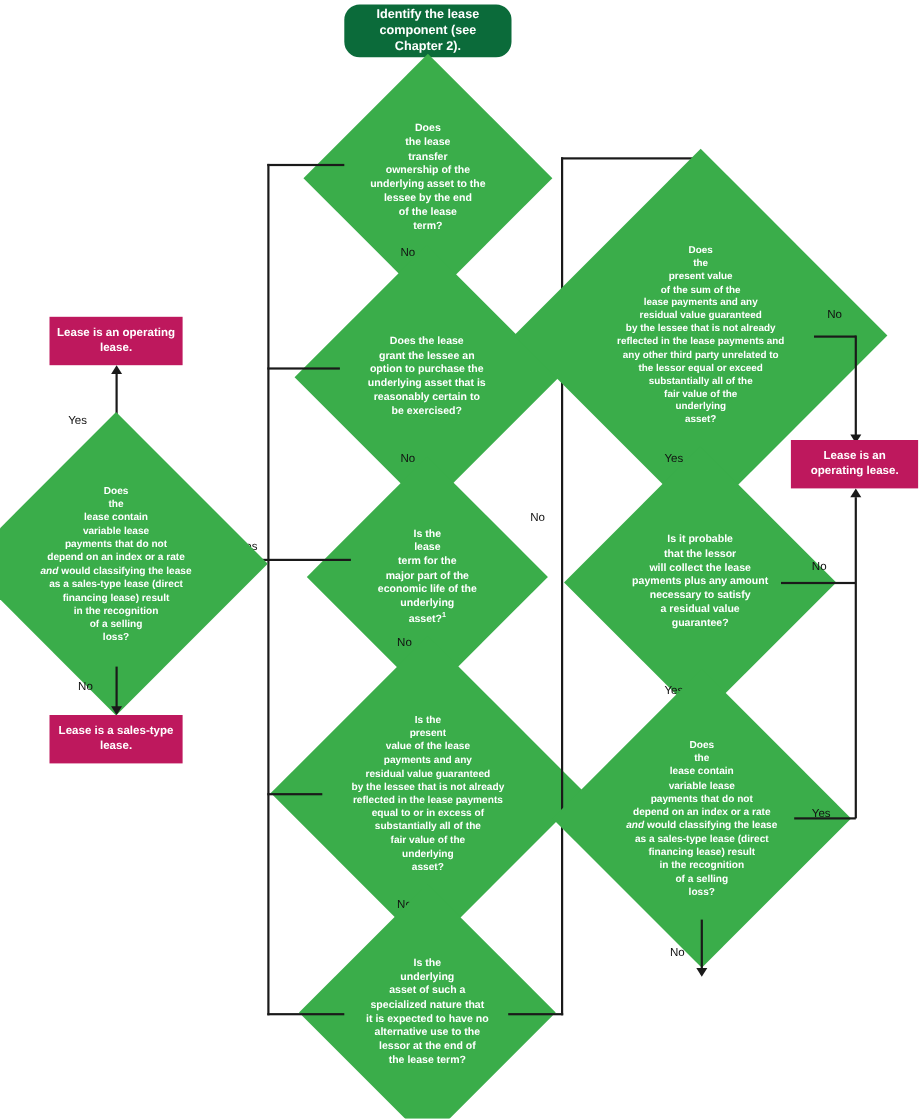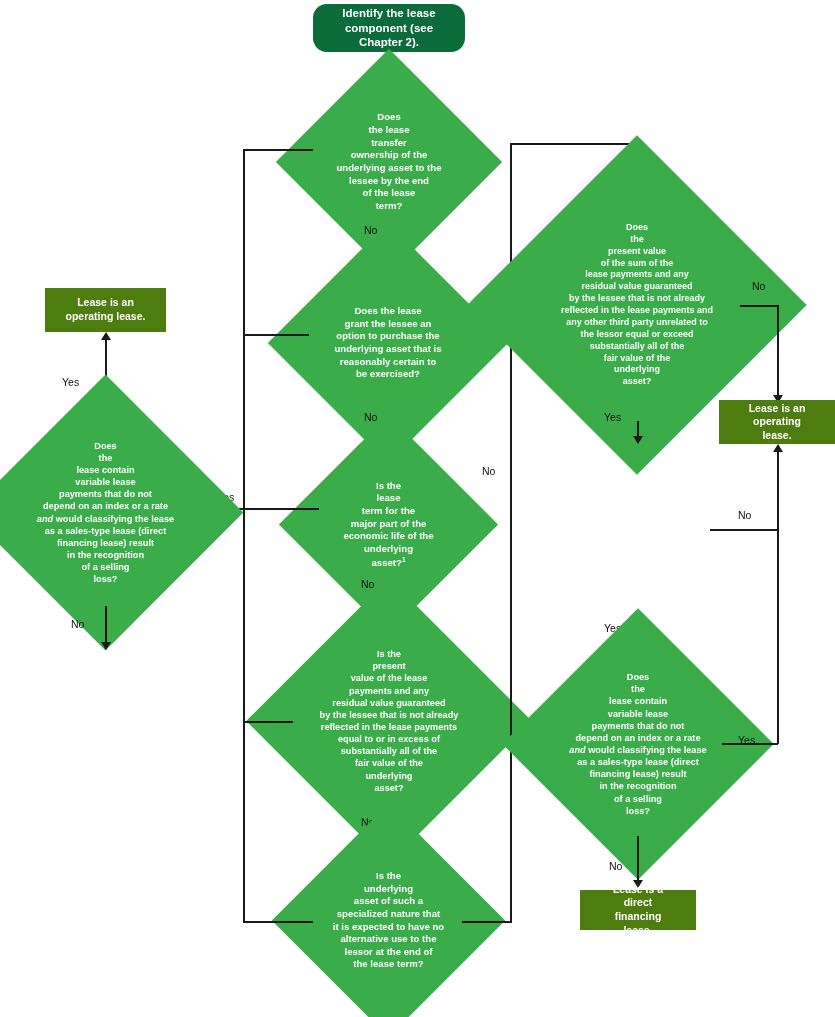--- a/index.html
+++ b/index.html
@@ -56,30 +56,30 @@
     font-size: 9.6px;
     line-height: 1.32;
     padding: 0 6px;
     white-space: pre-line;
   }
   .diamond .dtext em { }
 
   
   .graybox {
     position: absolute;
-    background: #4d7c0f;
+    background: #be185d;
     color: #ffffff;
     font-weight: bold;
     font-size: 10.5px;
     line-height: 1.3;
     display: flex;
     align-items: center;
     justify-content: center;
     text-align: center;
-    padding: 3px 20px;
+    padding: 3px 6px;
   }
 
   
   .ln {
     position: absolute;
     background: #1a1a1a;
   }
   .vl { width: 1.6px; }
   .hl { height: 1.6px; }
 
@@ -243,20 +243,23 @@
 in the recognition
 of a selling
 loss?</span></span>
     </div>
   </div>
 
   <div class="ln vl" style="left:105px; top:606px; height:42px;"></div>
   <div class="arrow down" style="left:100.8px; top:642px;"></div>
   <div class="elabel" style="left:71px; top:619px;">No</div>
 
+  <div class="graybox" style="left:45px; top:650px; width:121px; height:44px;">
+    <span>Lease is a sales-type lease.</span>
+  </div>
 
   <div class="ln vl" style="left:510px; top:143px; height:780px;"></div>
   <div class="ln hl" style="left:510px; top:143px; width:128px;"></div>
   <div class="ln vl" style="left:637px; top:143px; height:38px;"></div>
   <div class="arrow down" style="left:632.8px; top:175px;"></div>
   <div class="elabel" style="left:482px; top:466px;">No</div>
 
   <div class="diamond" style="left:517px; top:185px; width:240px; height:240px;">
     <div class="shape"></div>
     <div class="dtext" style="font-size:9.0px;">Does
@@ -281,20 +284,30 @@
   <div class="elabel" style="left:752px; top:281px;">No</div>
 
   <div class="ln vl" style="left:637px; top:421px; height:22px;"></div>
   <div class="arrow down" style="left:632.8px; top:436px;"></div>
   <div class="elabel" style="left:604px; top:412px;">Yes</div>
 
   <div class="graybox" style="left:719px; top:400px; width:116px; height:44px;">
     <span>Lease is an operating lease.</span>
   </div>
 
+  <div class="diamond" style="left:549px; top:442px; width:175px; height:175px;">
+    <div class="shape"></div>
+    <div class="dtext">Is it probable
+that the lessor
+will collect the lease
+payments plus any amount
+necessary to satisfy
+a residual value
+guarantee?</div>
+  </div>
 
   <div class="ln hl" style="left:710px; top:529px; width:68px;"></div>
   <div class="elabel" style="left:738px; top:510px;">No</div>
 
   <div class="ln vl" style="left:637px; top:613px; height:32px;"></div>
   <div class="arrow down" style="left:632.8px; top:640px;"></div>
   <div class="elabel" style="left:604px; top:623px;">Yes</div>
 
   <div class="ln vl" style="left:777px; top:452px; height:292px;"></div>
   <div class="arrow up" style="left:772.8px; top:444px;"></div>
@@ -317,17 +330,14 @@
     </div>
   </div>
 
   <div class="ln hl" style="left:722px; top:743px; width:56px;"></div>
   <div class="elabel" style="left:738px; top:735px;">Yes</div>
 
   <div class="ln vl" style="left:637px; top:836px; height:50px;"></div>
   <div class="arrow down" style="left:632.8px; top:880px;"></div>
   <div class="elabel" style="left:609px; top:861px;">No</div>
 
-  <div class="graybox" style="left:580px; top:890px; width:116px; height:40px;">
-    <span>Lease is a direct financing lease.</span>
-  </div>
 
 </div>
 
 </body></html>

